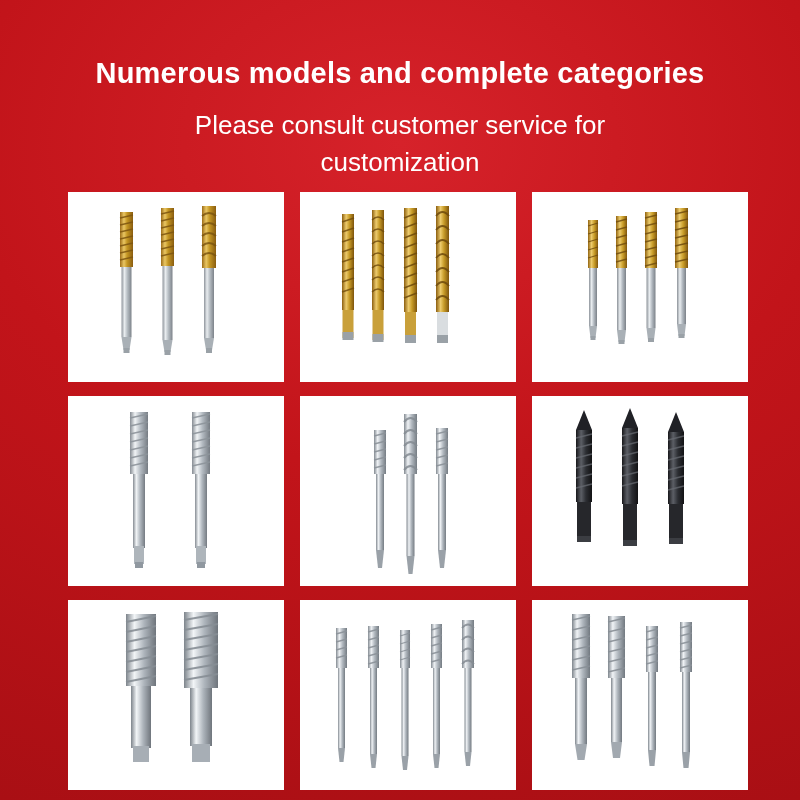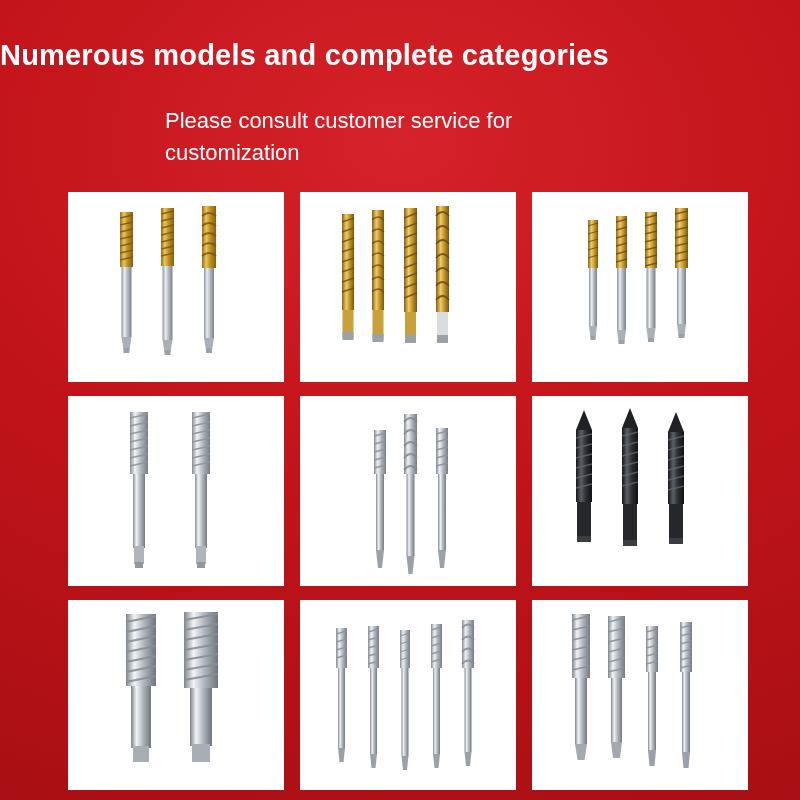--- a/index.html
+++ b/index.html
@@ -16,38 +16,38 @@
   .page {
     position: relative;
     width: 800px;
     height: 800px;
     background:
       radial-gradient(ellipse 120% 90% at 50% 18%, #d6222a 0%, #c2141a 45%, #a90f14 100%);
     box-sizing: border-box;
     overflow: hidden;
   }
   .headings {
-    padding-top: 38px;
-    text-align: left;
+    padding-top: 56px;
+    text-align: center;
   }
   .title {
     color: #ffffff;
     font-size: 29px;
     font-weight: bold;
     letter-spacing: 0.2px;
     line-height: 1.2;
     margin: 0;
     font-family: "Liberation Sans", sans-serif;
   }
   .subtitle {
     color: #ffffff;
-    font-size: 22px;
+    font-size: 26px;
     font-weight: normal;
     line-height: 1.45;
-    margin: 32px auto 0 auto;
+    margin: 16px auto 0 auto;
     width: 470px;
     font-family: "Liberation Sans", sans-serif;
   }
   .grid {
     position: absolute;
     left: 68px;
     top: 192px;
     width: 680px;
     display: grid;
     grid-template-columns: repeat(3, 216px);

